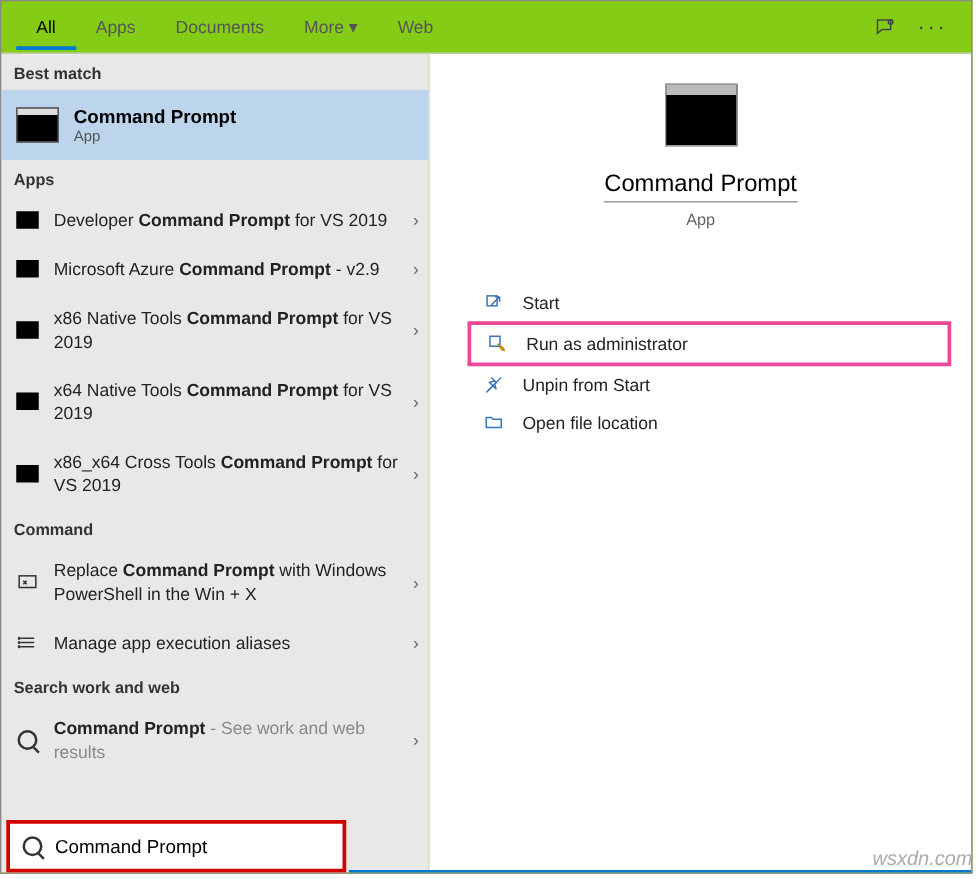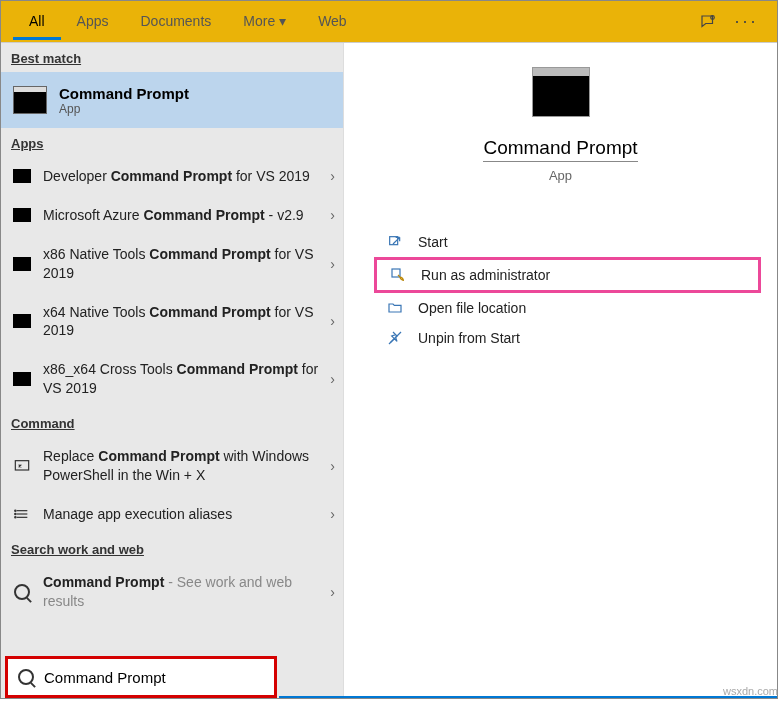--- a/index.html
+++ b/index.html
@@ -1,31 +1,31 @@
 <!DOCTYPE html>
 <html><head>
 <meta charset="utf-8">
 <style>
   * { box-sizing: border-box; margin: 0; padding: 0; font-family: "Segoe UI", Tahoma, sans-serif; }
   body { width: 784px; height: 703px; background: #fff; overflow: hidden; position: relative; }
 
-  .wrap { width: 778px; height: 699px; border: 1px solid #888; background: #eab308; display: flex; flex-direction: column; position:relative;}
+  .wrap { width: 778px; height: 699px; border: 1px solid #888; background: #84cc16; display: flex; flex-direction: column; position:relative;}
   .hdr { height: 42px; display: flex; align-items: center; padding: 0 12px; border-bottom: 1px solid #ccc; }
   .tabs { display: flex; gap: 0; }
   .tab { padding: 10px 16px 8px 16px; font-size: 14px; color: #555; cursor: pointer; }
   .tab.sel { color: #000; border-bottom: 3px solid #0078d4; font-weight: 400; }
   .hdr .spacer { flex: 1; }
   .hdr .icn { width: 22px; height: 22px; margin: 0 8px; display:flex;align-items:center;justify-content:center;color:#444;}
   .dots { font-size: 18px; letter-spacing: 2px; color:#555;}
 
   .body { flex: 1; display: flex; overflow:hidden;}
   .left { width: 342px; background: #e8e8e8; display: flex; flex-direction: column; overflow:hidden;}
   .right { flex: 1; background: #fff; border-left: 1px solid #ddd; position:relative;}
 
-  .sect { font-size: 13px; font-weight: 600; padding: 8px 10px 6px 10px; color: #333; text-decoration: underline; }
+  .sect { font-size: 13px; font-weight: 600; padding: 8px 10px 6px 10px; color: #333; }
   .bestrow { display: flex; align-items: center; padding: 6px 12px; background: #bcd5ed; height:56px;}
   .cmdicon { width: 34px; height: 28px; background: #000; border-top: 5px solid #fff; border:1px solid #666; margin-right: 12px; position:relative;}
   .cmdicon::before{content:"";position:absolute;top:0;left:0;right:0;height:5px;background:#ddd;}
   .besttitle { font-size: 15px; font-weight: 600; color:#000;}
   .bestsub { font-size: 12px; color: #555; }
 
   .row { display: flex; align-items: center; padding: 10px 8px 10px 12px; font-size: 14px; color: #222; cursor:pointer;}
   .row .sq { width: 18px; height: 14px; background: #000; margin-right: 12px; flex-shrink:0;}
   .row .sq2 { width: 18px; height: 14px; margin-right: 12px; flex-shrink:0; display:flex;align-items:center;justify-content:center;color:#333;}
   .row .txt { flex: 1; line-height: 1.35; }
@@ -40,21 +40,21 @@
   .actions { margin-top: 44px; text-align: left; padding-left: 14px;}
   .act { display: flex; align-items: center; padding: 7px 10px; font-size: 14px; color: #222; cursor:pointer;}
   .act .ai { width: 22px; margin-right: 12px; color: #3a76b5; display:flex;align-items:center;justify-content:center;}
   .redbox { border: 3px solid #ec4899; }
 
   .footer { position:absolute; left:0; bottom:0; width: 342px; display:flex; flex-direction:column; z-index:5;}
   .searchbar { height: 42px; background:#fff; border:3px solid #d40000; display:flex; align-items:center; padding:0 10px; width:272px; margin-left:4px;}
   .searchbar input { border:none; outline:none; font-size:15px; flex:1; }
   .mag { width:16px;height:16px;margin-right:10px;border:2px solid #333;border-radius:50%;position:relative;}
   .mag::after{content:"";position:absolute;width:6px;height:2px;background:#333;bottom:-3px;right:-4px;transform:rotate(45deg);}
-  .watermark{position:absolute;bottom:6px;right:6px;font-size:11px;color:#aaa;}
+  .watermark{position:absolute;bottom:6px;right:6px;font-size:16px;color:#aaa;font-style:italic;}
   .bluebar{position:absolute;bottom:0;left:278px;right:0;height:2px;background:#0078d4;}
 </style>
 </head>
 <body>
 
 <div class="wrap">
   <div class="hdr">
     <div class="tabs">
       <div class="tab sel">All</div>
       <div class="tab">Apps</div>
@@ -172,33 +172,33 @@
                 <svg width="16" height="16" viewBox="0 0 24 24" fill="none" stroke="#3a76b5" stroke-width="1.8">
                   <rect x="3" y="3" width="12" height="12"></rect>
                   <path d="M12 12l3 3c0 3 3 5 5 5-0-2-2-5-5-5z" fill="#f5c04a" stroke="#b8860b"></path>
                 </svg>
               </div>
               <div>Run as administrator</div>
             </div>
             <div class="act">
               <div class="ai">
                 <svg width="16" height="16" viewBox="0 0 24 24" fill="none" stroke="#3a76b5" stroke-width="1.8">
-                  <path d="M3 6h6l2 2h10v10H3z"></path>
-                </svg>
-              </div>
-              <div>Open file location</div>
-            </div>
-            <div class="act">
-              <div class="ai">
-                <svg width="16" height="16" viewBox="0 0 24 24" fill="none" stroke="#3a76b5" stroke-width="1.8">
                   <path d="M9 3l6 6-2 2 2 6-4-4-6 6 6-6-4-4 6-2z"></path>
                   <line x1="3" y1="21" x2="21" y2="3"></line>
                 </svg>
               </div>
               <div>Unpin from Start</div>
+            </div>
+            <div class="act">
+              <div class="ai">
+                <svg width="16" height="16" viewBox="0 0 24 24" fill="none" stroke="#3a76b5" stroke-width="1.8">
+                  <path d="M3 6h6l2 2h10v10H3z"></path>
+                </svg>
+              </div>
+              <div>Open file location</div>
             </div>
           </div>
       </div>
     </div>
   </div>
 
   <div class="footer">
     <div class="searchbar">
       <div class="mag"></div>
       <input type="text" value="Command Prompt" style="">

